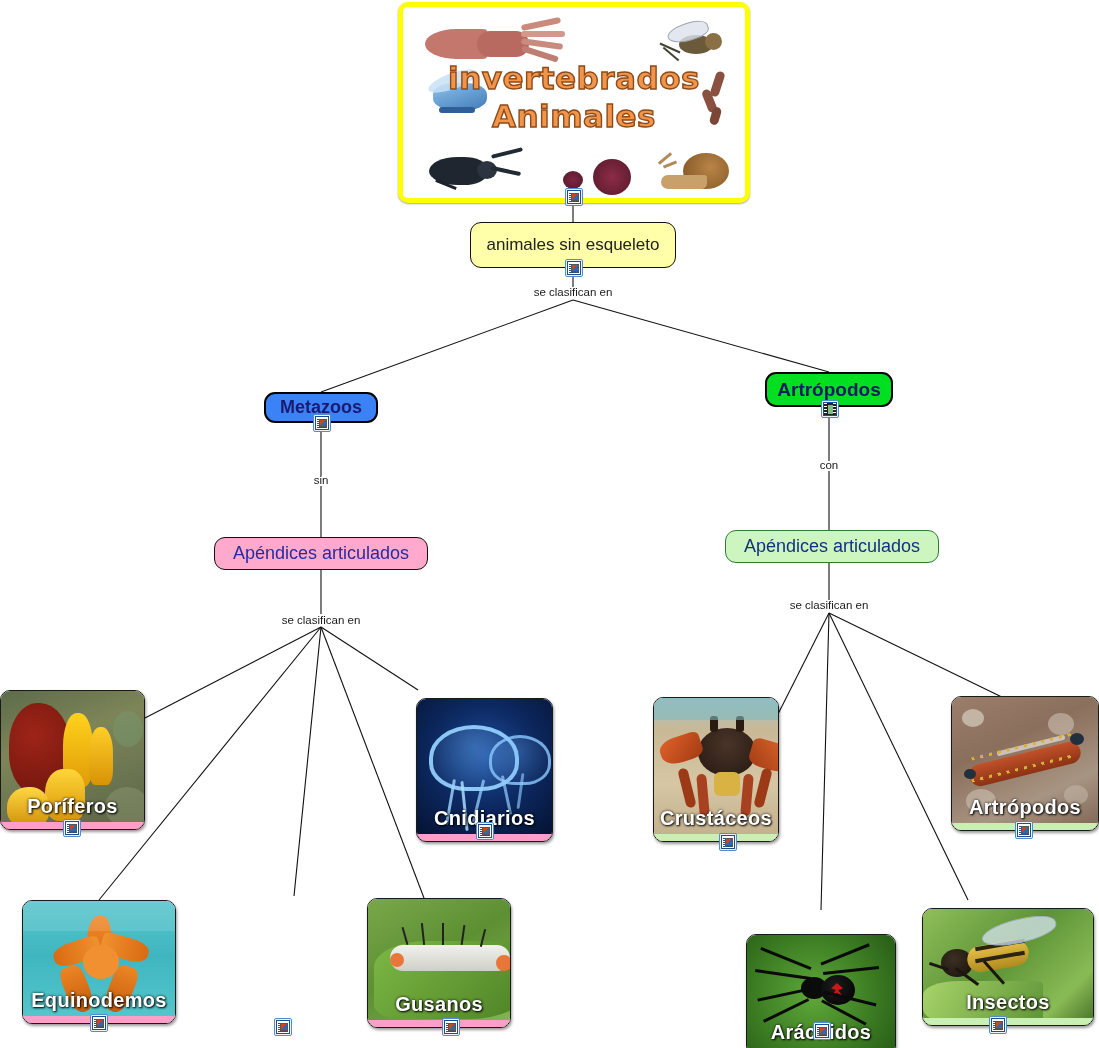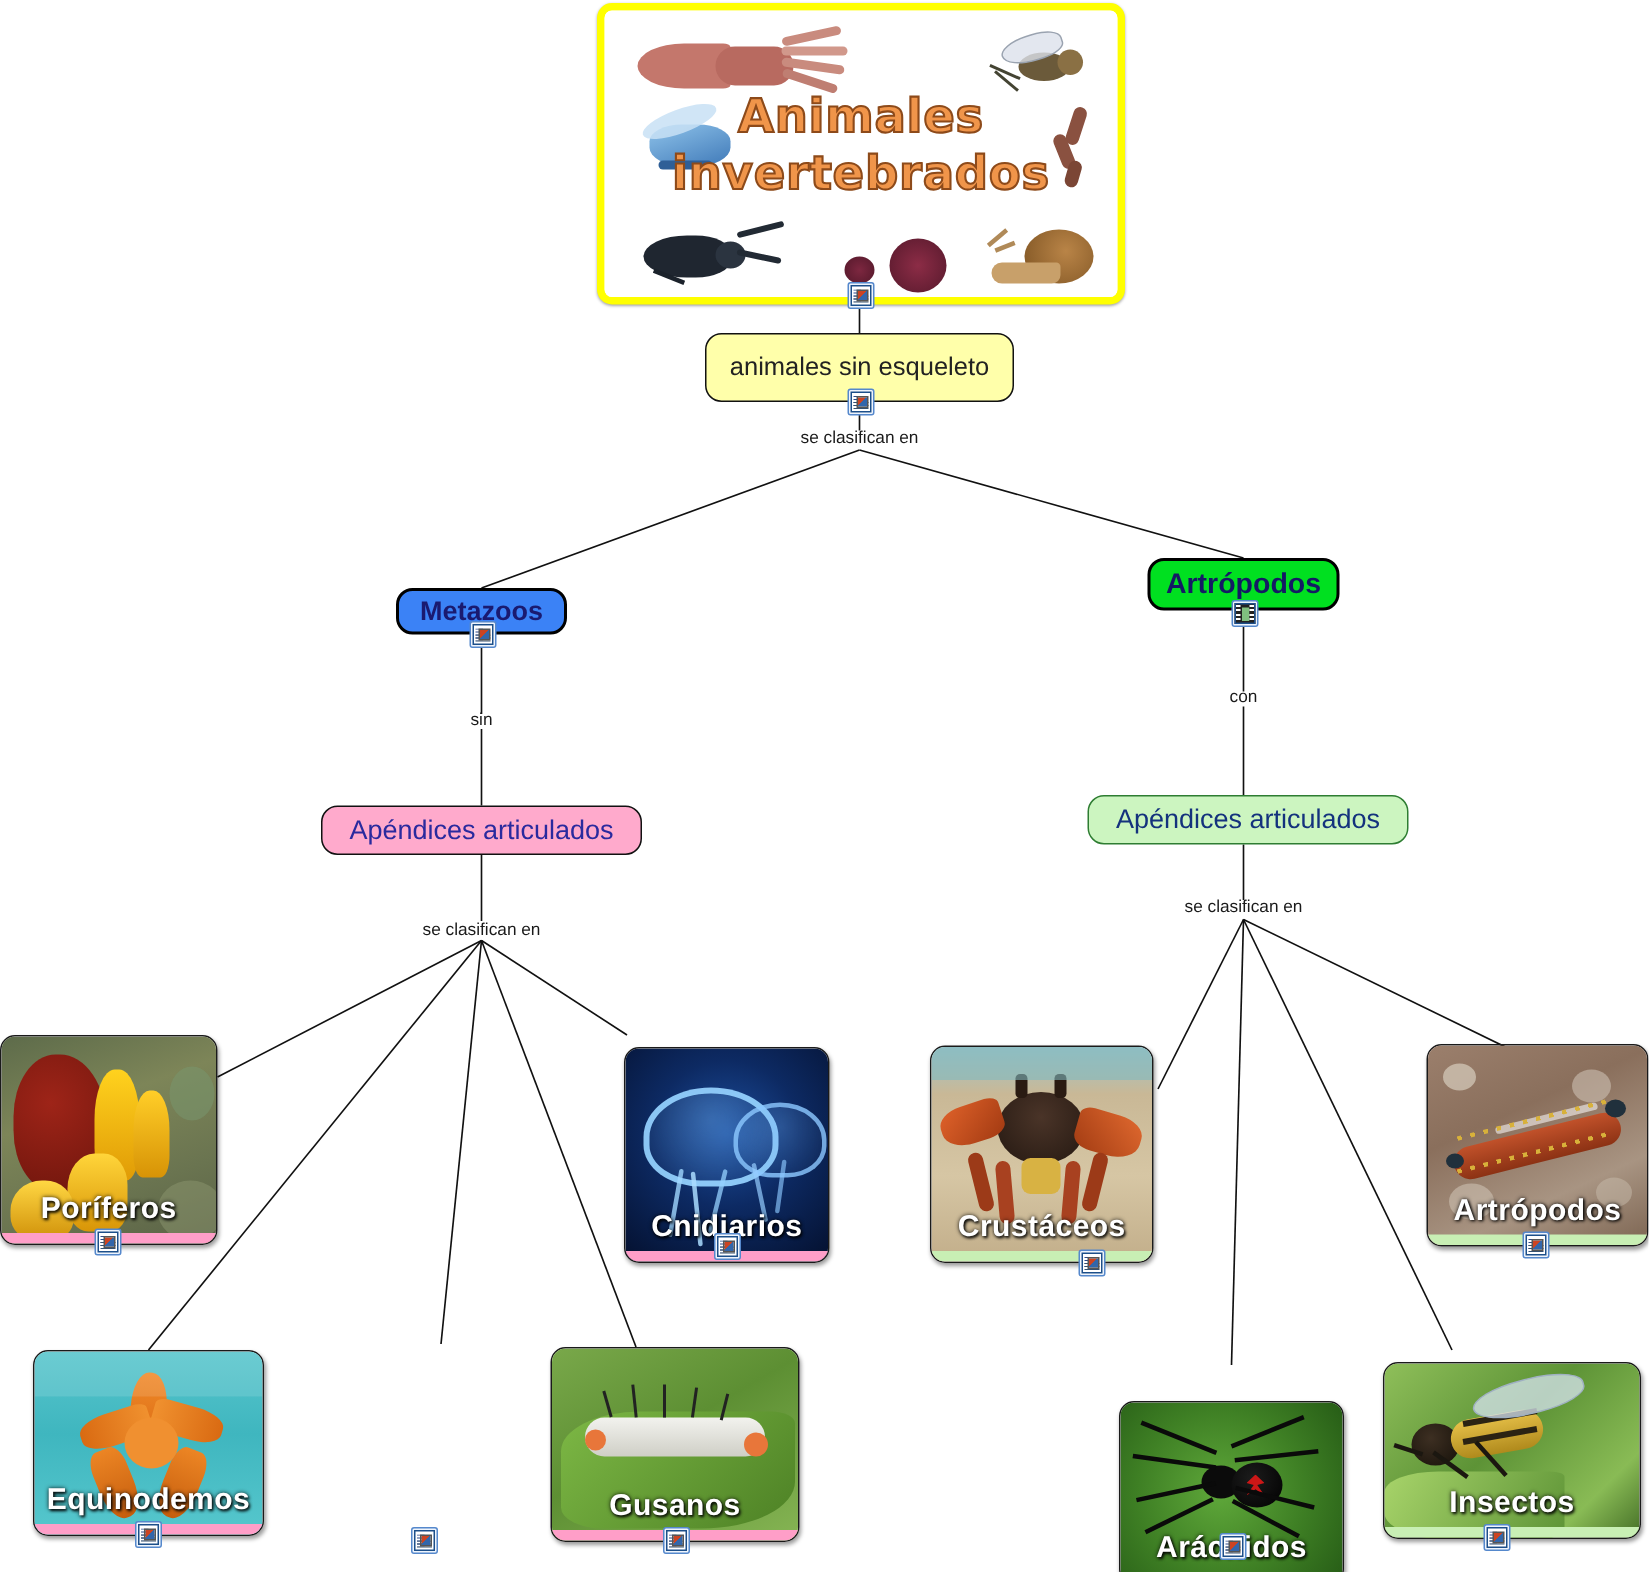--- a/index.html
+++ b/index.html
@@ -331,22 +331,22 @@
         <div class="spot" style="left:34px;top:4px;width:38px;height:36px;background:radial-gradient(circle,#8c2c46,#56192c);"></div>
       </div>
 
       <div class="sc" style="left:252px;top:140px;width:92px;height:50px;">
         <div class="spot" style="left:28px;top:6px;width:46px;height:36px;background:radial-gradient(circle at 60% 40%,#b98447,#7d5322);"></div>
         <div style="position:absolute;left:6px;top:28px;width:46px;height:14px;background:#c8a06a;border-radius:10px 4px 8px 10px;"></div>
         <div style="position:absolute;left:2px;top:10px;width:16px;height:3px;background:#b08a58;transform:rotate(-40deg);"></div>
         <div style="position:absolute;left:8px;top:16px;width:14px;height:3px;background:#b08a58;transform:rotate(-22deg);"></div>
       </div>
       <div class="banner-title">
+        <div>invertebrados</div>
         <div>Animales</div>
-        <div>invertebrados</div>
       </div>
     </div>
   </div>
   <div class="resicon" style="left:565px; top:188px;">
     <div class="doc-ic">
         <div class="doc-lines"></div>
       </div>
   </div>
 
   <div class="node txtnode n-yellow" style="left:470px; top:222px; width:206px; height:46px;">
@@ -447,21 +447,21 @@
         <div class="doc-lines"></div>
       </div>
   </div>
 
   <div class="resicon" style="left:274px; top:1018px;">
     <div class="doc-ic">
         <div class="doc-lines"></div>
       </div>
   </div>
 
-  <div class="node picnode" style="left:367px; top:898px; width:166px; height:130px;">
+  <div class="node picnode" style="left:367px; top:898px; width:144px; height:130px;">
     <div class="sc sc-gus">
       <div style="position:absolute;left:6px;top:42px;width:156px;height:78px;background:linear-gradient(135deg,#7db845,#4d8125);border-radius:34% 10% 40% 18%;"></div>
       <div style="position:absolute;left:22px;top:36px;width:120px;height:34px;">
         <div style="position:absolute;left:0;top:10px;width:120px;height:26px;background:linear-gradient(180deg,#f2f2ee,#cfcfc6);border-radius:14px;"></div>
         <div class="spot" style="left:0px;top:18px;width:14px;height:14px;background:#e8763a;"></div>
         <div class="spot" style="left:106px;top:20px;width:16px;height:16px;background:#e8763a;"></div>
         <div style="position:absolute;left:14px;top:-8px;width:2px;height:18px;background:#222;transform:rotate(-16deg);"></div>
         <div style="position:absolute;left:32px;top:-12px;width:2px;height:22px;background:#222;transform:rotate(-6deg);"></div>
         <div style="position:absolute;left:52px;top:-12px;width:2px;height:22px;background:#222;"></div>
         <div style="position:absolute;left:72px;top:-10px;width:2px;height:20px;background:#222;transform:rotate(8deg);"></div>
@@ -470,21 +470,21 @@
     </div>
     <div class="caption">Gusanos</div>
     <div class="strip strip-pink"></div>
   </div>
   <div class="resicon" style="left:442px; top:1018px;">
     <div class="doc-ic">
         <div class="doc-lines"></div>
       </div>
   </div>
 
-  <div class="node picnode" style="left:620px; top:697px; width:149px; height:145px;">
+  <div class="node picnode" style="left:653px; top:697px; width:126px; height:145px;">
     <div class="sc sc-crus">
       <div class="spot" style="left:44px;top:30px;width:58px;height:48px;background:radial-gradient(circle at 50% 35%,#4a3428,#241811);"></div>
       <div style="position:absolute;left:6px;top:38px;width:42px;height:26px;background:linear-gradient(140deg,#e0622a,#a23a12);border-radius:40% 20% 30% 45%;transform:rotate(-18deg);"></div>
       <div style="position:absolute;left:96px;top:44px;width:44px;height:28px;background:linear-gradient(220deg,#e0692f,#a33c13);border-radius:20% 40% 45% 30%;transform:rotate(16deg);"></div>
       <div style="position:absolute;left:28px;top:70px;width:10px;height:40px;background:#9c3a18;border-radius:5px;transform:rotate(-14deg);"></div>
       <div style="position:absolute;left:44px;top:76px;width:10px;height:42px;background:#a84120;border-radius:5px;transform:rotate(-5deg);"></div>
       <div style="position:absolute;left:88px;top:76px;width:10px;height:42px;background:#a84120;border-radius:5px;transform:rotate(5deg);"></div>
       <div style="position:absolute;left:104px;top:70px;width:10px;height:40px;background:#9c3a18;border-radius:5px;transform:rotate(14deg);"></div>
       <div style="position:absolute;left:60px;top:74px;width:26px;height:24px;background:#d8b243;border-radius:6px;"></div>
       <div style="position:absolute;left:56px;top:18px;width:8px;height:16px;background:#2a1b12;border-radius:3px;"></div>

